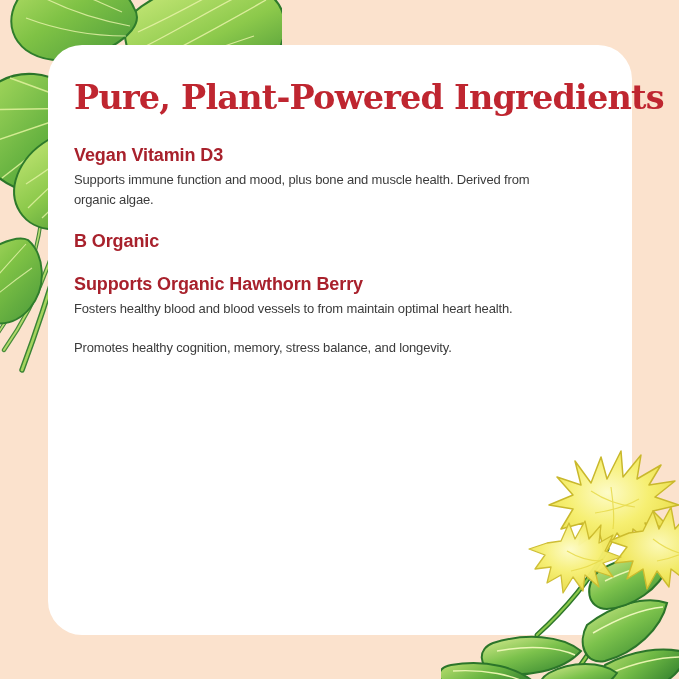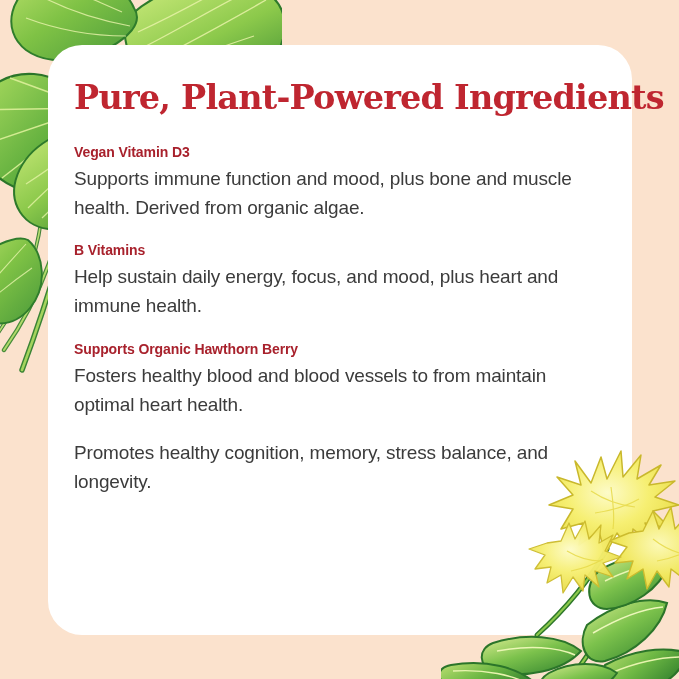--- a/index.html
+++ b/index.html
@@ -77,31 +77,31 @@
     margin: 0 0 19px 0;
   }
   .ingredient:last-child {
     margin-bottom: 0;
   }
 
   .ingredient-name {
     margin: 0 0 3px 0;
     font-family: "Liberation Sans", sans-serif;
     font-weight: bold;
-    font-size: 14px;
+    font-size: 18px;
     color: #a8212c;
     line-height: 1.35;
     letter-spacing: -0.1px;
   }
 
   .ingredient-desc {
     margin: 0;
     font-family: "Liberation Sans", sans-serif;
     font-weight: normal;
-    font-size: 19px;
+    font-size: 13px;
     color: #3b3b3b;
     line-height: 1.52;
     letter-spacing: -0.15px;
     max-width: 500px;
   }
 </style>
 </head>
 <body>
 
 <div id="poster">
@@ -215,22 +215,21 @@
 
       <h1 id="title">Pure, Plant-Powered Ingredients</h1>
 
       <div class="ingredient">
         <h2 class="ingredient-name">Vegan Vitamin D3</h2>
         <p class="ingredient-desc">Supports immune function and mood, plus bone and muscle health. Derived from organic algae.</p>
       </div>
 
 
       <div class="ingredient">
-        <h2 class="ingredient-name">B Vitamins</h2>
-        <p class="ingredient-desc">Help sustain daily energy, focus, and mood, plus heart and immune health.</p>
+        <h2 class="ingredient-name">B Organic</h2>
       </div>
 
       <div class="ingredient">
         <h2 class="ingredient-name">Supports Organic Hawthorn Berry</h2>
         <p class="ingredient-desc">Fosters healthy blood and blood vessels to from maintain optimal heart health.</p>
       </div>
 
       <div class="ingredient">
         <p class="ingredient-desc">Promotes healthy cognition, memory, stress balance, and longevity.</p>
       </div>

